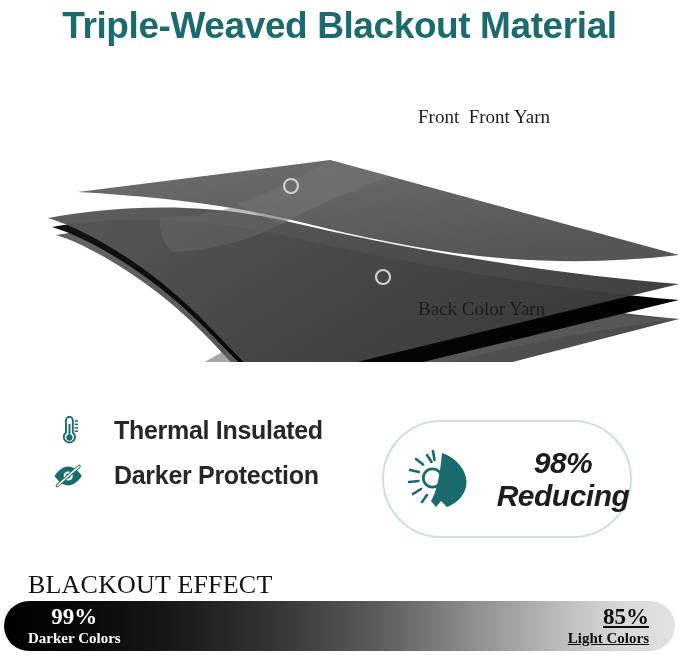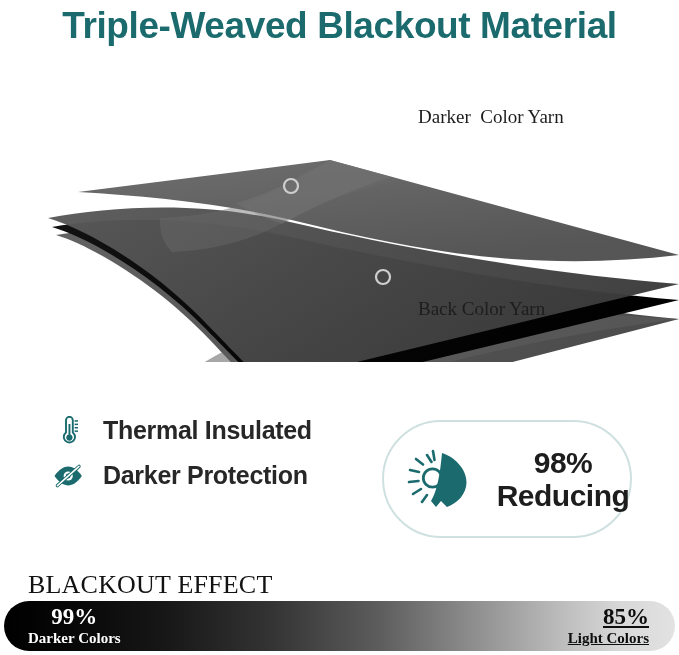--- a/index.html
+++ b/index.html
@@ -76,21 +76,21 @@
     display: flex;
     align-items: center;
     justify-content: center;
   }
   .feature-label {
     font-family: "Liberation Sans", sans-serif;
     font-weight: bold;
     font-size: 25px;
     color: #272727;
     letter-spacing: -0.3px;
-    margin-left: 15px;
+    margin-left: 26px;
     white-space: nowrap;
   }
 
   
   .badge {
     position: absolute;
     left: 382px;
     top: 420px;
     width: 250px;
     height: 118px;
@@ -107,20 +107,21 @@
     flex: 0 0 86px;
     margin-left: 18px;
     display: flex;
     align-items: center;
     justify-content: center;
   }
   .badge-text {
     margin-left: 8px;
     text-align: center;
     flex: 1;
+    font-style: italic;
   }
   .badge-pct {
     font-family: "Liberation Sans", sans-serif;
     font-weight: bold;
     font-size: 30px;
     color: #1d1d1d;
     line-height: 33px;
     letter-spacing: -0.5px;
   }
   .badge-word {
@@ -257,21 +258,21 @@
       <line x1="297" y1="305" x2="408" y2="305" stroke="url(#gLead)" stroke-width="1.6"></line>
     </g>
 
     <g>
       <circle cx="291" cy="114" r="7" fill="none" stroke="#cfcfcf" stroke-width="2.2"></circle>
       <circle cx="383" cy="205" r="7" fill="none" stroke="#cfcfcf" stroke-width="2.2"></circle>
       <circle cx="297" cy="305" r="7" fill="none" stroke="#cfcfcf" stroke-width="2.2"></circle>
     </g>
   </svg>
 
-  <div class="callout-label cl-front">Darker  Color Yarn</div>
+  <div class="callout-label cl-front">Front  Front Yarn</div>
 
 
   <div class="callout-label cl-back">Back Color Yarn</div>
 </div>
 
 <div class="features">
 
   <div class="feature-row">
     <span class="feature-icon">
       <svg width="26" height="30" viewBox="0 0 26 30">

